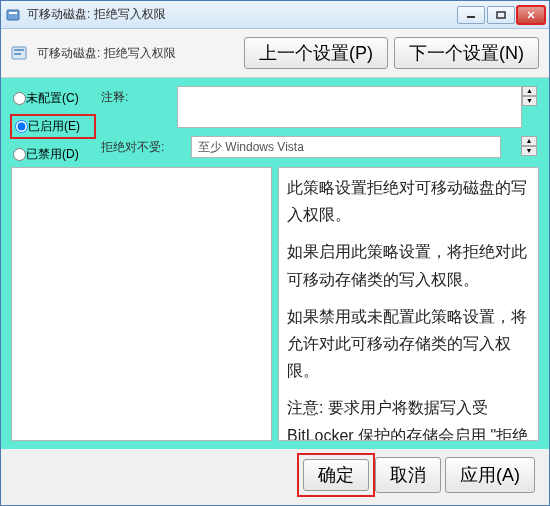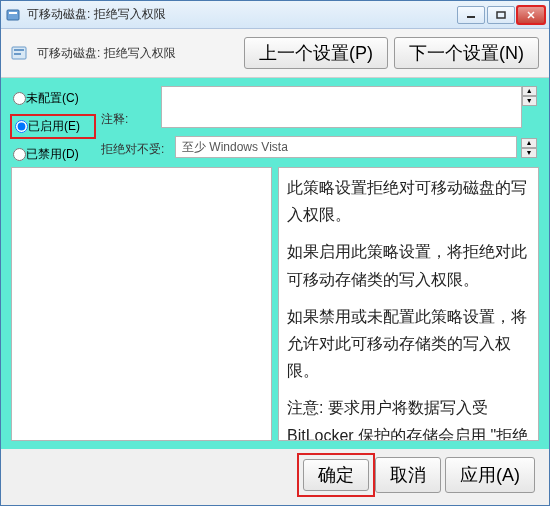--- a/index.html
+++ b/index.html
@@ -16,21 +16,21 @@
 .header-icon { width: 20px; height: 16px; margin-right: 6px; display: inline-flex; }
 .header-title { flex: 1; color: #333; }
 .nav-btns { display: flex; gap: 6px; }
 .btn { padding: 3px 14px; border: 1px solid #9a9a9a; background: linear-gradient(to bottom,#fdfdfd,#e6e6e6); border-radius: 3px; font-size: 18px; cursor: pointer; }
 .content-top { padding: 8px 12px 4px 12px; display: flex; gap: 8px; }
 .radio-col { width: 80px; display: flex; flex-direction: column; gap: 10px; padding-top: 4px; }
 .radio-item { display: flex; align-items: center; cursor: pointer; }
 .radio-item.sel { outline: 2px solid #d22; outline-offset: 1px; padding: 1px 2px; }
 input[type=radio] { cursor: pointer; }
 .fields-col { flex: 1; display: flex; flex-direction: column; gap: 8px; }
-.field-row { display: flex; align-items: flex-end; gap: 4px; }
+.field-row { display: flex; align-items: flex-start; gap: 20px; }
 .field-label { width: 56px; padding-top: 3px; color: #333; }
 .field-input { flex: 1; }
 textarea.comment { width: 100%; height: 42px; border: 1px solid #b5b5b5; background: #fff; resize: none; font-family: inherit; font-size: 12px; padding: 2px 4px; }
 .platform-box { flex: 1; border: 1px solid #b5b5b5; background: #fff; padding: 3px 6px; color: #555; height: 22px; display: flex; align-items: center; }
 .spin { width: 16px; display: flex; flex-direction: column; }
 .spin-btn { height: 10px; border: 1px solid #aaa; background: #eee; font-size: 7px; line-height: 7px; text-align: center; cursor: pointer; }
 .mid-labels { display: flex; padding: 6px 12px 2px 12px; }
 .mid-labels .lab { flex: 1; color: #333; }
 .mid-labels .lab:last-child { padding-left: 6px; }
 .panels { flex: 1; display: flex; gap: 6px; padding: 0 10px 8px 10px; min-height: 0; }

